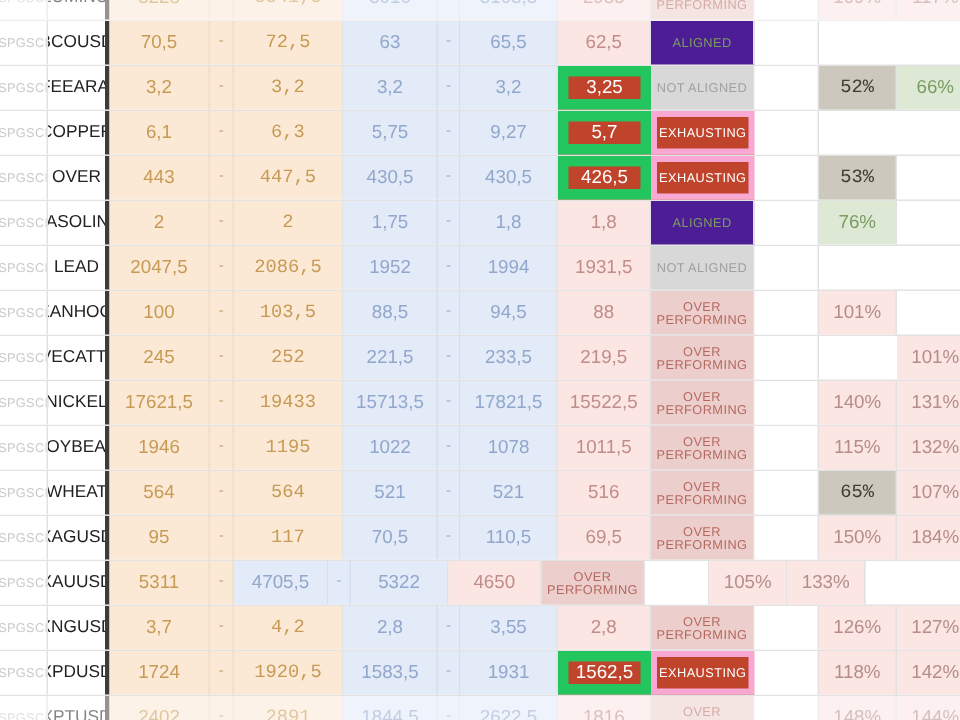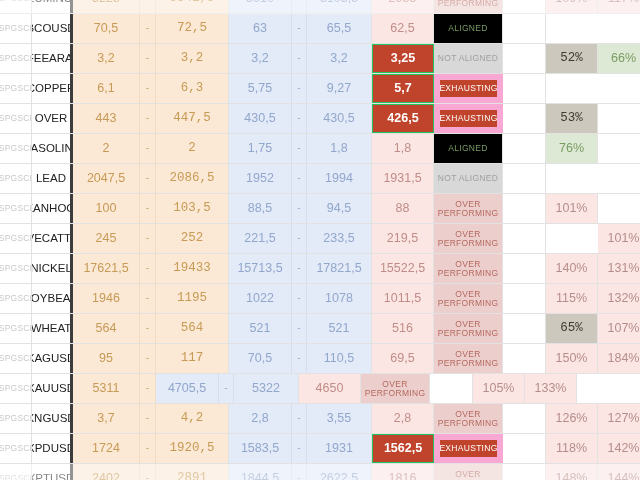--- a/index.html
+++ b/index.html
@@ -55,34 +55,34 @@
   .c-od { width: 16px; min-width: 16px; background:#fbe9d5; color:#c9a474; font-size:10px; border-right:1px solid #f1dcc4;}
   .c-o2 { width: 73px; min-width: 73px; background:#fbe9d5; color:#c79a55; border-right:1px solid #e2e2e2;font-family:Liberation Mono, monospace;}
 
   
   .c-b1 { width: 63px; min-width: 63px; background:#e3eaf8; color:#92a7cc; border-right:1px solid #d5ddf0;}
   .c-bd { width: 15px; min-width: 15px; background:#e3eaf8; color:#9bb0d2; font-size:10px; border-right:1px solid #d5ddf0;}
   .c-b2 { width: 65px; min-width: 65px; background:#e3eaf8; color:#92a7cc; border-right:1px solid #e2e2e2;}
 
   
   .c-last { width: 62px; min-width: 62px; background:#fbe6e4; color:#c08d88; border-right:1px solid #e2e2e2;}
-  .c-last.hot { background:#c0432b; color:#fff; font-weight:bold; border:1px solid #22c55e;text-align:right; }
+  .c-last.hot { background:#c0432b; color:#fff; font-weight:normal; border:7px solid #22c55e;text-align:right; }
 
   
   .c-state {
     width: 69px; min-width: 69px;
     font-size: 8.5px; letter-spacing:.3px;
     white-space: normal; text-align:center;
     border-right:1px solid #e2e2e2;
     padding: 0 2px;
   }
   .st-over    { background:#eccfcc; color:#b5685f; }
-  .st-aligned { background:#000000; color:#7a9c63; }
+  .st-aligned { background:#4c1d95; color:#7a9c63; }
   .st-notal   { background:#d8d8d8; color:#a0a0a0; }
-  .st-exh     { background:#c0432b; color:#fff; border:6px solid #f9a8d4; font-weight:normal;}
+  .st-exh     { background:#c0432b; color:#fff; border:4px solid #f9a8d4; font-weight:normal;}
 
   
   .c-gap { width: 43px; min-width:43px; background:#fff; border-right:1px solid #e2e2e2;}
 
   
   .c-p { width: 52px; min-width:52px; border-right:1px solid #e2e2e2; font-size:12.5px;}
   .p-orange { background:#fbe9d5; color:#14532d;margin-top:36px; }
   .p-pink   { background:#fbe6e4; color:#b58e8c; }
   .p-green  { background:#dde9d4; color:#7a9c63; }
   .p-gray   { background:#cdc8bd; color:#3f3a33;font-family:Liberation Mono, monospace; }

